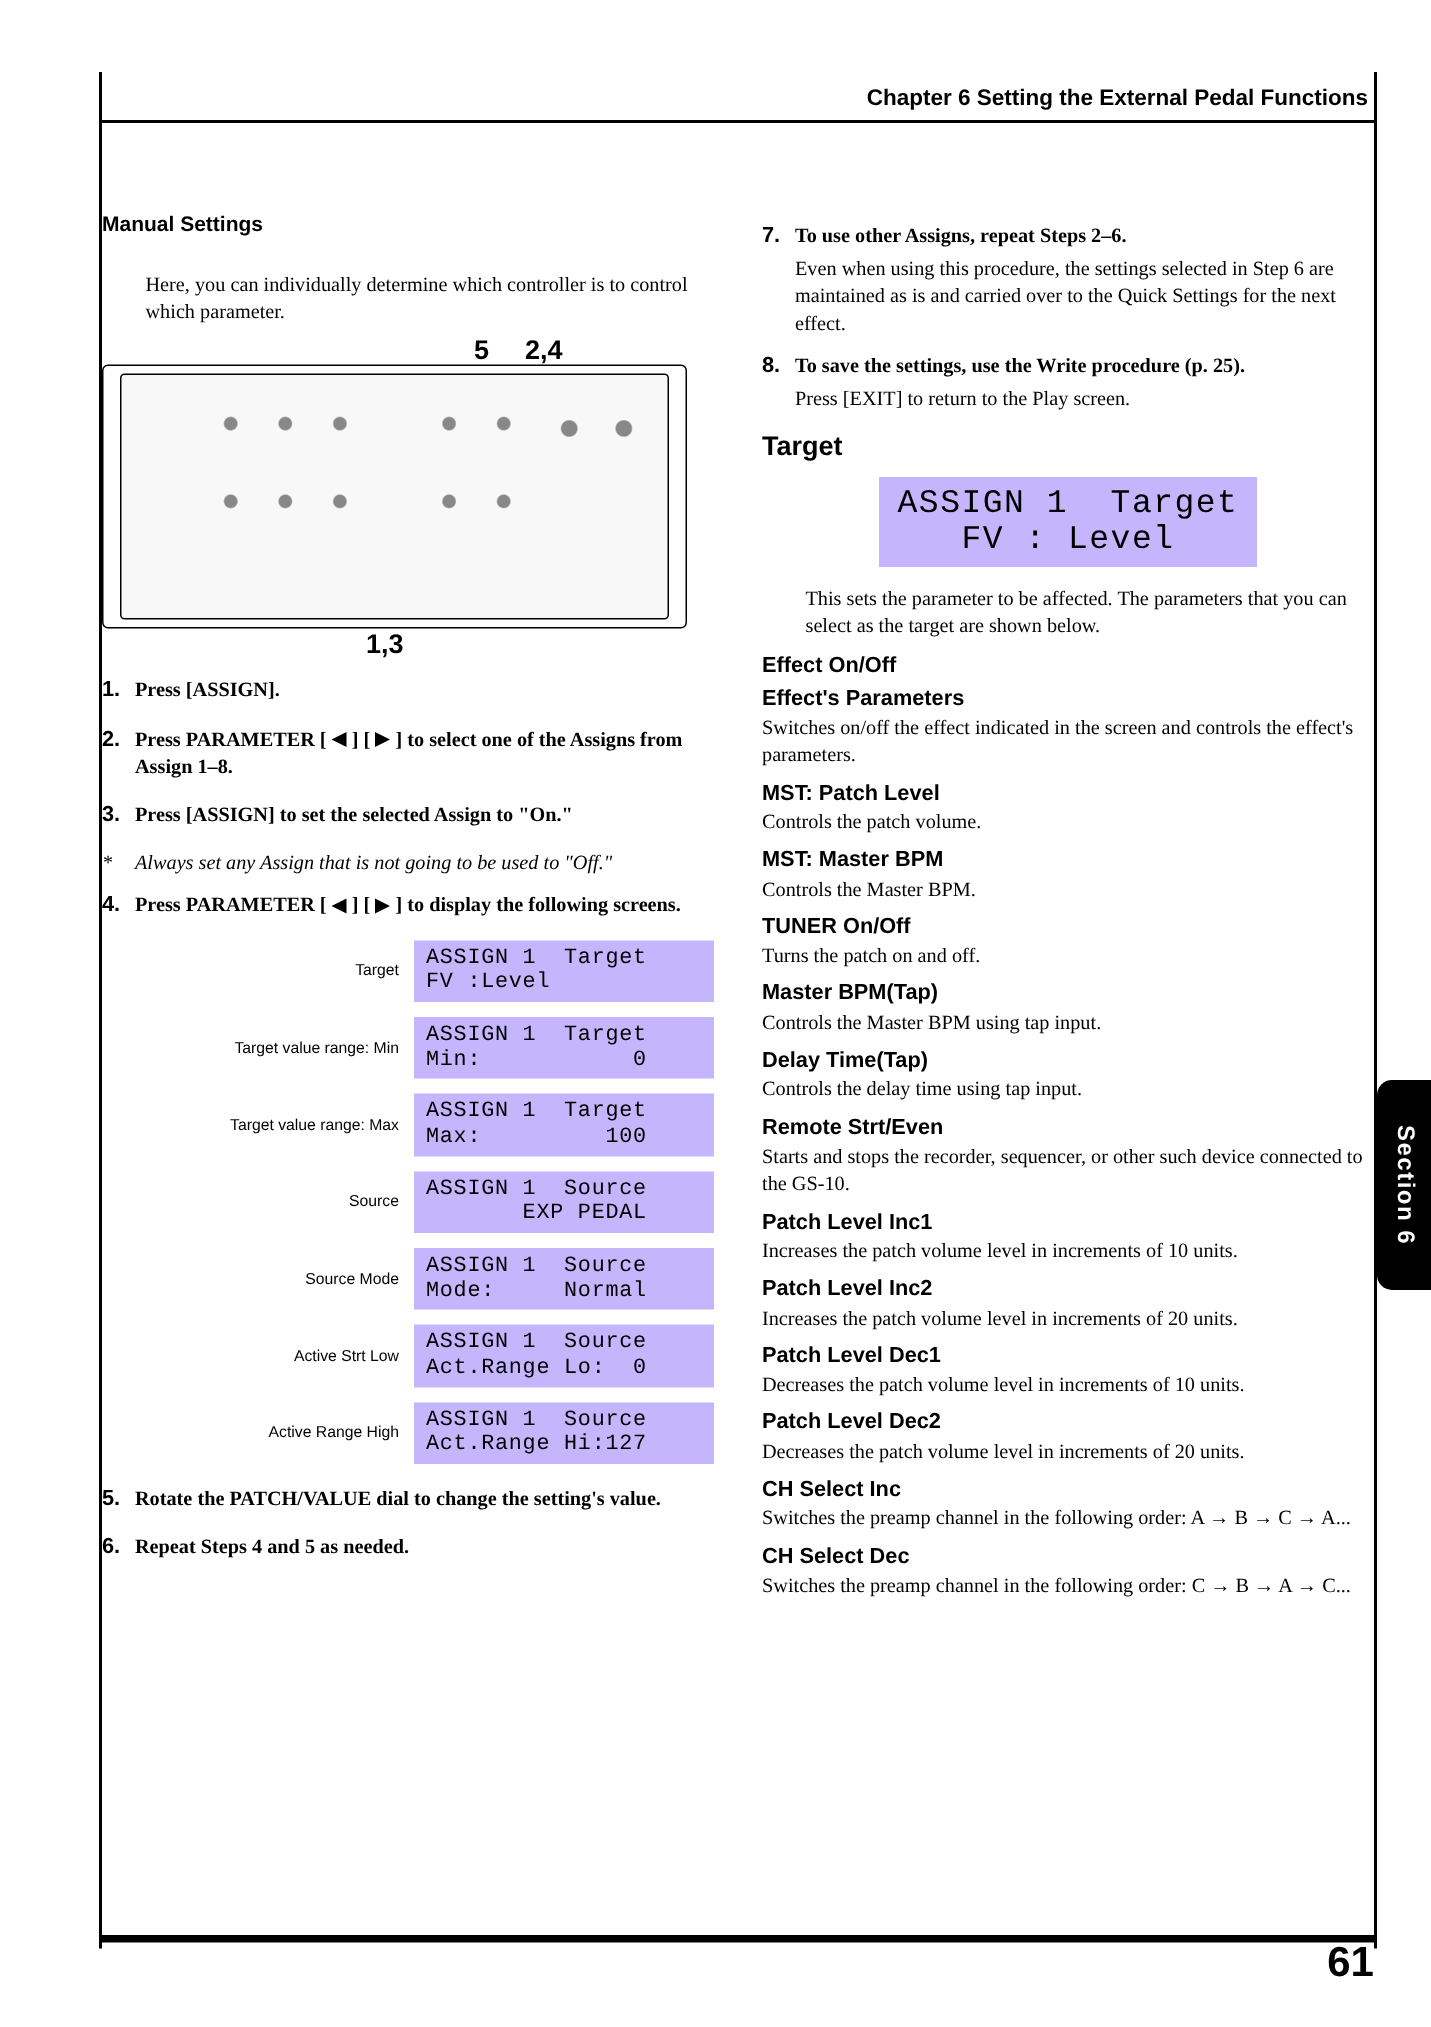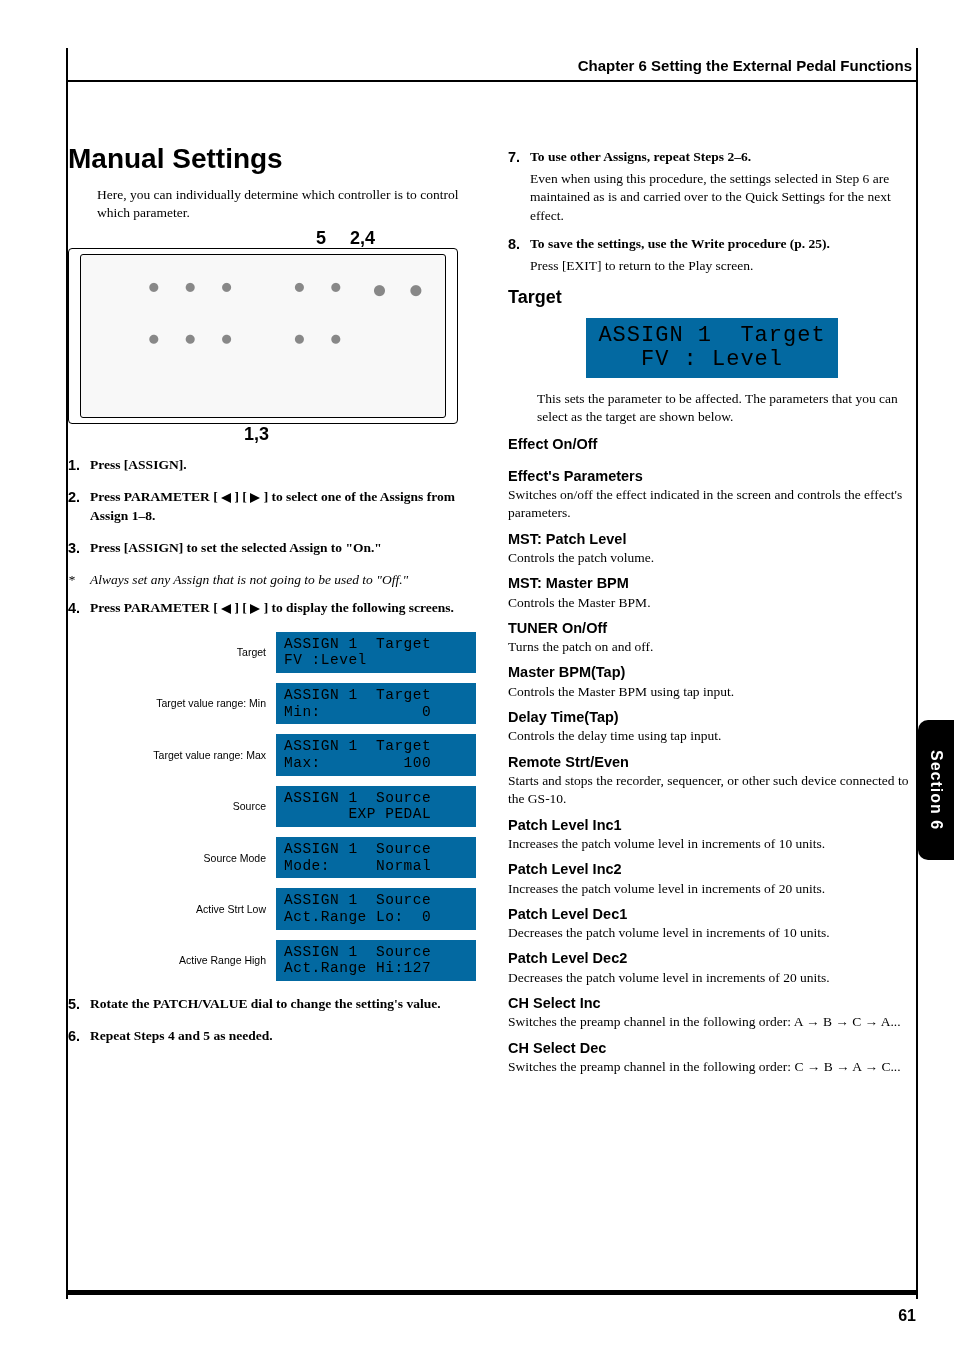--- a/index.html
+++ b/index.html
@@ -42,23 +42,23 @@
     position: absolute;
     top: 140px;
     left: 68px;
     right: 38px;
     display: flex;
     gap: 32px;
   }
   .col { flex: 1 1 50%; }
   h2.section {
     font-family: "Arial Black", Arial, sans-serif;
-    font-size: 28px;
-    font-weight: 900;
-    margin-bottom: 8px;
+    font-size: 14px;
+    font-weight: 900;
+    margin-bottom: 22px;
   }
   h3.subsection {
     font-family: "Arial Black", Arial, sans-serif;
     font-size: 18px;
     font-weight: 900;
     margin: 8px 0 4px 0;
   }
   h4.item {
     font-family: "Arial Black", Arial, sans-serif;
     font-size: 14.5px;
@@ -130,21 +130,21 @@
   .fig .callout {
     position: absolute;
     font-family: Arial, sans-serif;
     font-weight: 900;
     font-size: 18px;
   }
   .lcd {
     font-family: "Courier New", monospace;
     font-size: 14.5px;
     line-height: 1.15;
-    background: #0369a1;
+    background: #c4b5fd;
     padding: 4px 8px;
     white-space: pre;
     display: inline-block;
     letter-spacing: 0.5px;
     min-width: 200px;
   }
   .lcd.big {
     font-size: 22px;
     padding: 6px 12px;
     line-height: 1.1;
@@ -184,21 +184,21 @@
     position: absolute;
     left: 68px; right: 38px;
     bottom: 56px;
     border-top: 5px solid #000;
   }
   .page-num {
     position: absolute;
     right: 38px;
     bottom: 24px;
     font-family: "Arial Black", Arial, sans-serif;
-    font-size: 16px;
+    font-size: 28px;
     font-weight: 900;
   }
   
   .side-tab {
     position: absolute;
     right: 0;
     top: 720px;
     width: 36px;
     height: 140px;
     background: #000;
@@ -364,21 +364,21 @@
     </ol>
 
     <h3 class="subsection">Target</h3>
     <div class="lcd-target-wrap">
       <div class="lcd big"><span>ASSIGN 1  Target</span>
 <span>FV : Level</span></div>
     </div>
     <p class="body">This sets the parameter to be affected. The parameters that you can select as the target are shown below.</p>
 
     <h4 class="item">Effect On/Off</h4>
-    <h4 class="item" style="margin-top:14px;">Effect's Parameters</h4>
+    <h4 class="item" style="margin-top:4px;">Effect's Parameters</h4>
     <p class="after-h4">Switches on/off the effect indicated in the screen and controls the effect's parameters.</p>
 
     <div id="target-items">
         <h4 class="item">MST: Patch Level</h4>
         <p class="after-h4">Controls the patch volume.</p>
         <h4 class="item">MST: Master BPM</h4>
         <p class="after-h4">Controls the Master BPM.</p>
         <h4 class="item">TUNER On/Off</h4>
         <p class="after-h4">Turns the patch on and off.</p>
         <h4 class="item">Master BPM(Tap)</h4>

